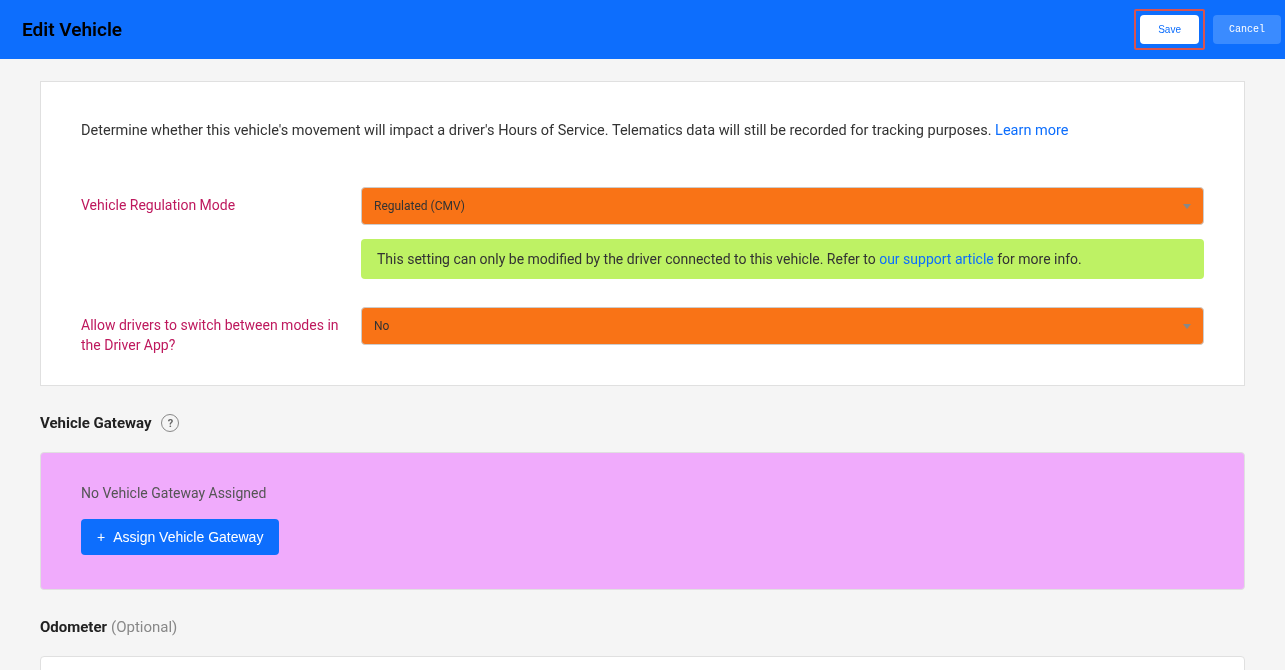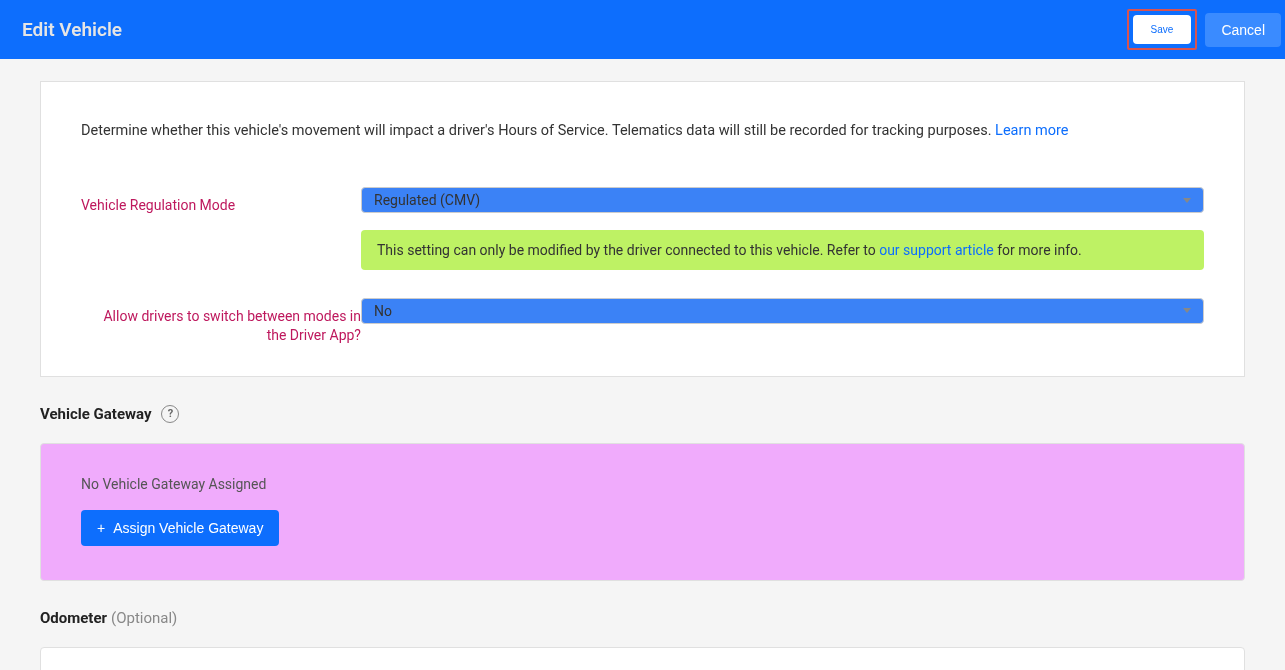--- a/index.html
+++ b/index.html
@@ -16,21 +16,21 @@
     }
     .header {
       background: #0d6efd;
       height: 59px;
       display: flex;
       align-items: center;
       justify-content: space-between;
       padding: 0 0 0 22px;
     }
     .header-title {
-      color: #e5e5e5;
+      color: #000000;
       font-size: 19px;
       font-weight: 600;
     }
     .header-buttons {
       display: flex;
       align-items: center;
       height: 100%;
     }
     .save-btn-wrap {
       border: 2px solid #d9534f;
@@ -47,24 +47,25 @@
       font-size: 10px;
       font-weight: 500;
       cursor: pointer;
     }
     .cancel-btn {
       background: #3a8bff;
       color: #fff;
       border: none;
       padding: 9px 16px;
       border-radius: 4px;
-      font-size: 14px;
+      font-size: 10px;
       font-weight: 500;
       cursor: pointer;
       margin-right: 4px;
+      font-family: Liberation Mono, monospace;
     }
     .content {
       padding: 22px 40px 0 40px;
     }
     .card {
       background: #fff;
       border: 1px solid #e0e0e0;
       border-radius: 0;
       padding: 40px 40px 30px 40px;
       margin-bottom: 28px;
@@ -88,27 +89,27 @@
       font-size: 14px;
       color: #be185d;
       padding-top: 9px;
       line-height: 1.4;
     }
     .form-control {
       flex: 1;
     }
     .select {
       width: 100%;
-      height: 26px;
+      height: 38px;
       border: 1px solid #ccc;
       border-radius: 4px;
       padding: 0 12px;
-      font-size: 14px;
+      font-size: 12px;
       color: #333;
-      background: #3b82f6;
+      background: #f97316;
       display: flex;
       align-items: center;
       justify-content: space-between;
       cursor: pointer;
     }
     .chevron-down {
       width: 0;
       height: 0;
       border-left: 4px solid transparent;
       border-right: 4px solid transparent;
@@ -220,21 +221,21 @@
 
     <div class="form-row">
       <div class="form-label"></div>
       <div class="form-control">
         <div class="info-banner">
           <span>This setting can only be modified by the driver connected to this vehicle. Refer to </span><a href="#">our support article</a><span> for more info.</span>
         </div>
       </div>
     </div>
 
-    <div class="form-row" style="margin-bottom:0;text-align:right;">
+    <div class="form-row" style="margin-bottom:0;">
       <div class="form-label">Allow drivers to switch between modes in the Driver App?</div>
       <div class="form-control">
         <div class="select">
           <span>No</span>
           <span class="chevron-down"></span>
         </div>
       </div>
     </div>
   </div>
 

